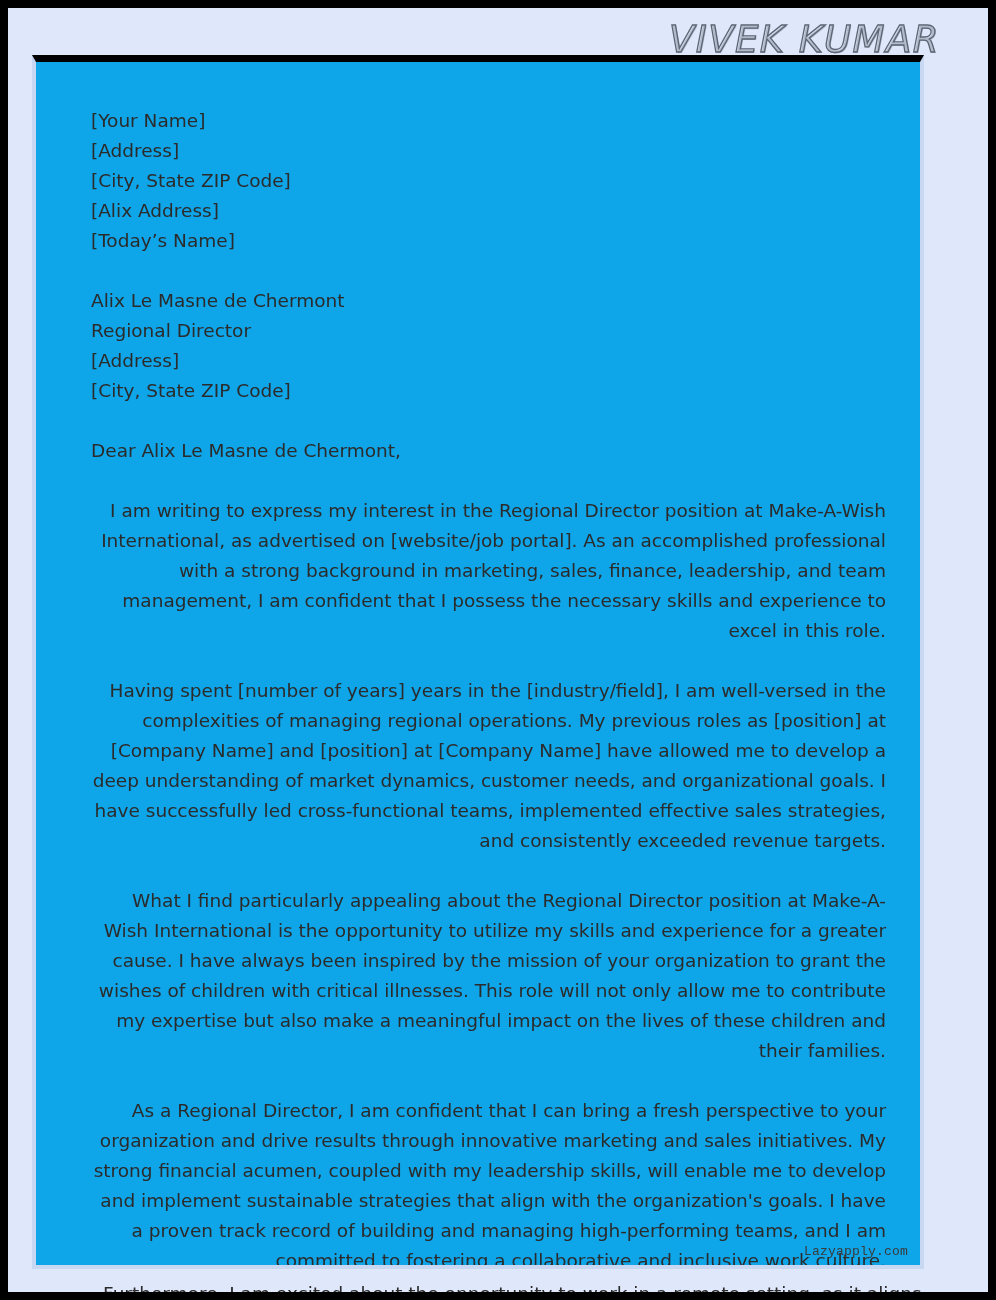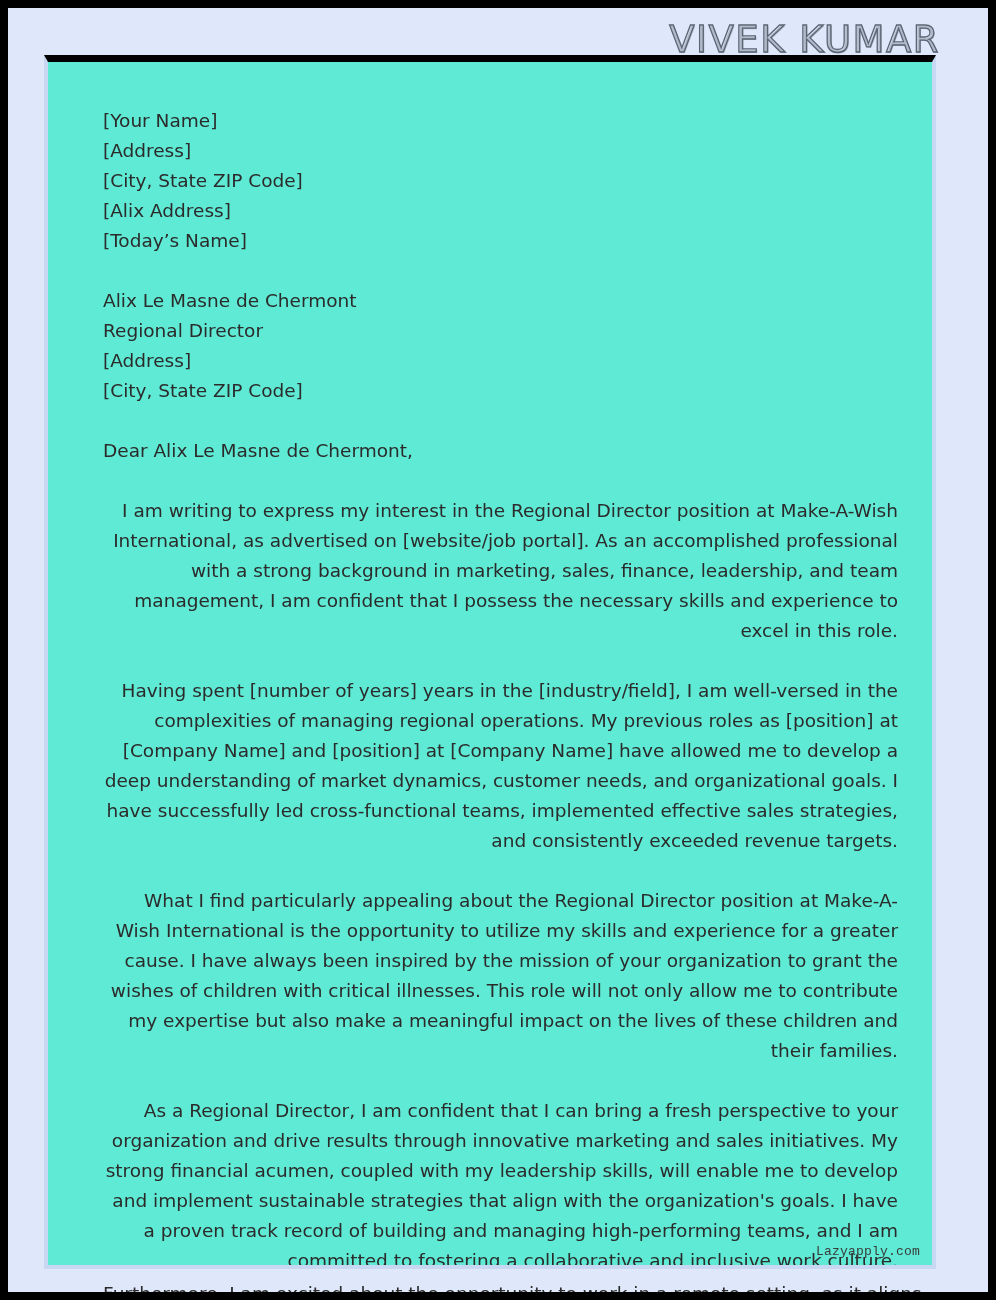--- a/index.html
+++ b/index.html
@@ -36,43 +36,44 @@
 
   
   #letterhead {
     position: absolute;
     left: 0;
     top: 8px;
     width: 932px;
     height: 46px;
     text-align: right;
     line-height: 46px;
+    font-style: italic;
   }
   #letterhead .name {
     font-family: "DejaVu Sans", sans-serif;
     font-size: 37px;
     font-weight: 400;
     letter-spacing: 1.5px;
     color: transparent;
     -webkit-text-stroke: 1.3px #5a6472;
     text-stroke: 1.3px #5a6472;
     text-shadow: 1px 1px 0 rgba(120,130,145,.45);
     white-space: nowrap;
     display: inline-block;
     vertical-align: middle;
   }
 
   
   #sheet {
     position: absolute;
-    left: 36px;
+    left: 24px;
     top: 47px;
     width: 892px;
     height: 1214px;
-    background: #5eead4;
+    background: #0ea5e9;
     border-top: 7px solid #000000;
     border-left: 4px solid #c9d8f2;
     border-right: 4px solid #c9d8f2;
     border-bottom: 4px solid #c9d8f2;
     box-sizing: border-box;
     overflow: hidden;
   }
 
   #sheet-inner {
     position: relative;

